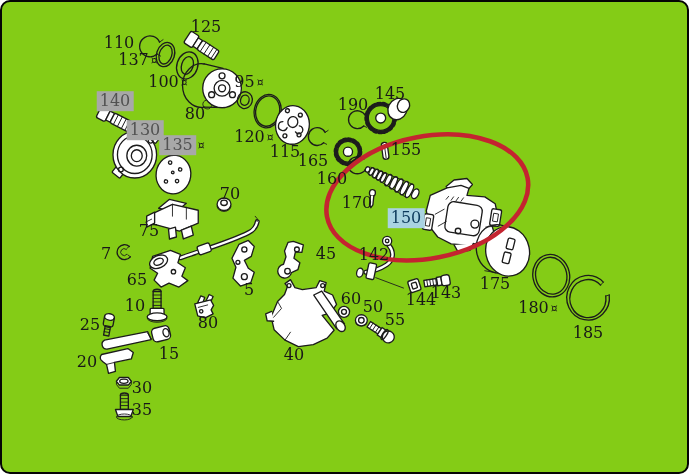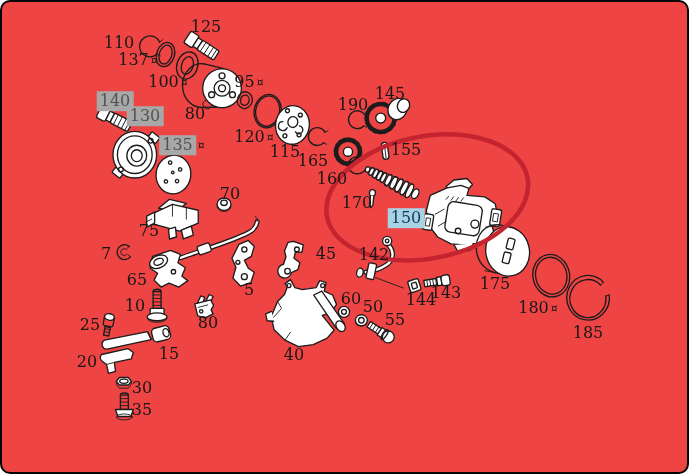--- a/index.html
+++ b/index.html
@@ -2,21 +2,21 @@
 <html style="--hl-gray: #a8a8a8; --gray-text: #525252; --hl-blue: #a9d3e2; --blue-text: #0d3a5c; --plain-text: #181818;"><head>
 <meta charset="utf-8">
 <style>
   html,body{margin:0;padding:0;background:#fff;}
   .frame{
     position:relative;
     width:689px;height:474px;
     box-sizing:border-box;
     border:2px solid #050505;
     border-radius:10px;
-    background:#ef4444;
+    background:#84cc16;
     overflow:hidden;
     font-family:"DejaVu Serif", serif;
   }
   .frame svg{position:absolute;left:0;top:0;}
   
   #art path,#art ellipse,#art circle,#art rect,#art line{
     stroke:#1c1c1c;stroke-width:1.35;fill:none;
     stroke-linecap:round;stroke-linejoin:round;
   }
   #art .solid{fill:#ffffff;}
@@ -391,21 +391,21 @@
   </svg>
 
   <div id="labels-layer">
       <span class="lbl" style="left: 204px; top: 25px;"><span class="num plain">125</span></span>
       <span class="lbl" style="left: 117px; top: 41px;"><span class="num plain">110</span></span>
       <span class="lbl" style="left: 136px; top: 58px;"><span class="num plain">137</span><span class="note">¤</span></span>
       <span class="lbl" style="left: 166px; top: 80px;"><span class="num plain">100</span><span class="note">¤</span></span>
       <span class="lbl" style="left: 247px; top: 80px;"><span class="num plain">95</span><span class="note">¤</span></span>
       <span class="lbl" style="left: 193px; top: 112px;"><span class="num plain">80</span></span>
       <span class="lbl" style="left: 113px; top: 99px;"><span class="num gray">140</span></span>
-      <span class="lbl" style="left: 143px; top: 114px;"><span class="num gray">130</span></span>
+      <span class="lbl" style="left: 143px; top: 128px;"><span class="num gray">130</span></span>
       <span class="lbl" style="left: 180px; top: 143px;"><span class="num gray">135</span><span class="note">¤</span></span>
       <span class="lbl" style="left: 252px; top: 135px;"><span class="num plain">120</span><span class="note">¤</span></span>
       <span class="lbl" style="left: 283px; top: 150px;"><span class="num plain">115</span></span>
       <span class="lbl" style="left: 311px; top: 159px;"><span class="num plain">165</span></span>
       <span class="lbl" style="left: 351px; top: 103px;"><span class="num plain">190</span></span>
       <span class="lbl" style="left: 388px; top: 92px;"><span class="num plain">145</span></span>
       <span class="lbl" style="left: 404px; top: 148px;"><span class="num plain">155</span></span>
       <span class="lbl" style="left: 330px; top: 177px;"><span class="num plain">160</span></span>
       <span class="lbl" style="left: 355px; top: 201px;"><span class="num plain">170</span></span>
       <span class="lbl" style="left: 404px; top: 216px;"><span class="num blue">150</span></span>

